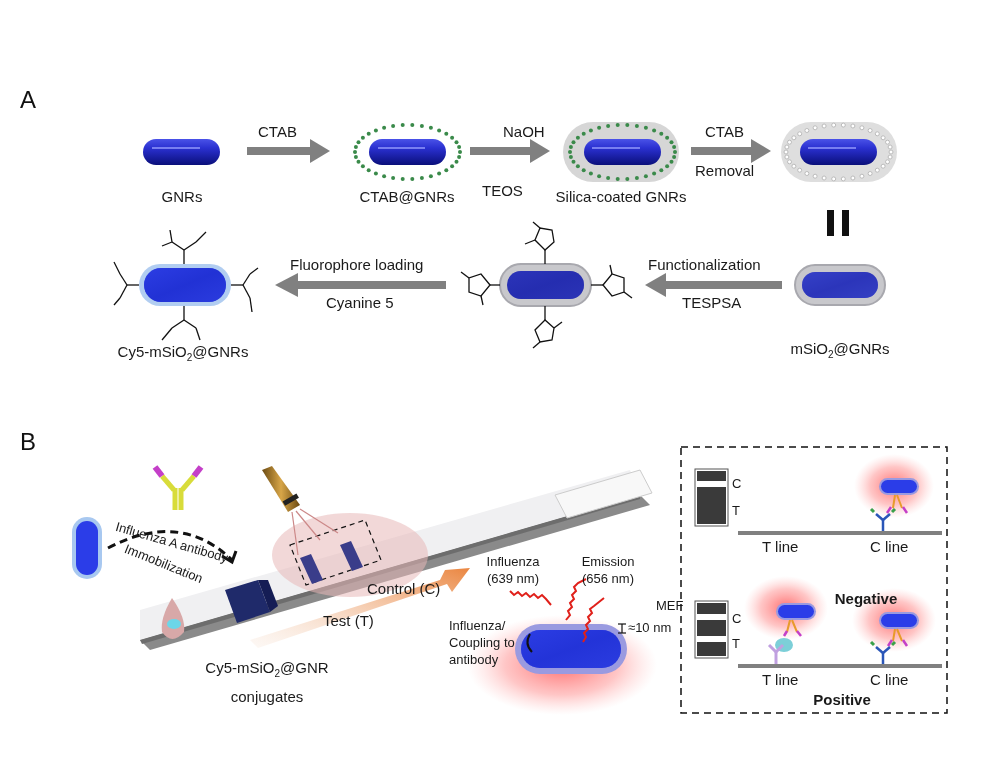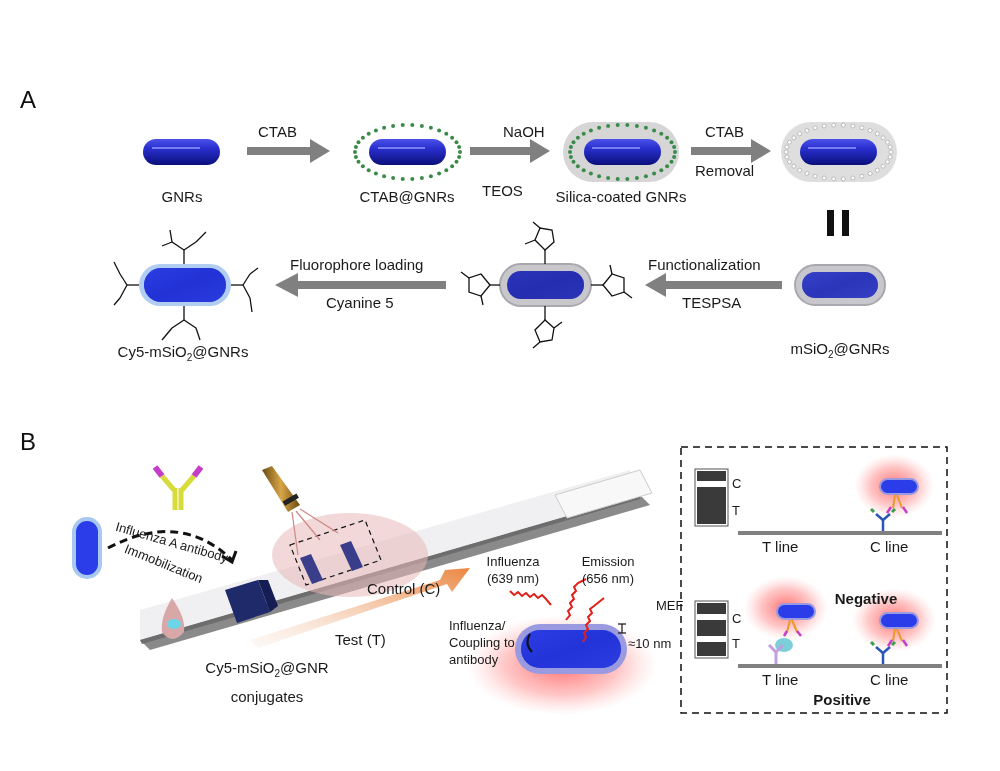--- a/index.html
+++ b/index.html
@@ -400,36 +400,36 @@
 <div class="lbl" style="left:326px;top:294px;">Cyanine 5</div>
 
 <div class="lbl center" style="left:840px;top:340px;"><span>mSiO</span><sub style="font-size:10px">2</sub><span>@GNRs</span></div>
 <div class="lbl center" style="left:183px;top:343px;"><span>Cy5-mSiO</span><sub style="font-size:10px">2</sub><span>@GNRs</span></div>
 
 <div class="panel" style="left:20px;top:428px;">B</div>
 
 <div class="lbl small" style="left:118px;top:519px;transform:rotate(16deg);transform-origin:left top;">Influenza A antibody</div>
 <div class="lbl small" style="left:128px;top:541px;transform:rotate(22deg);transform-origin:left top;">Immobilization</div>
 <div class="lbl" style="left:367px;top:580px;">Control (C)</div>
-<div class="lbl" style="left:323px;top:631px;margin-left:12px;">Test (T)</div>
+<div class="lbl" style="left:323px;top:612px;">Test (T)</div>
 <div class="lbl center" style="left:267px;top:656px;line-height:23px;">
   <div><span>Cy5-mSiO</span><sub style="font-size:10px">2</sub><span>@GNR</span></div>
   <div>conjugates</div>
 </div>
 
 <div class="lbl small center" style="left:513px;top:553px;line-height:17px;">
   <div>Influenza</div>
   <div>(639 nm)</div>
 </div>
 <div class="lbl small center" style="left:608px;top:553px;line-height:17px;">
   <div>Emission</div>
   <div>(656 nm)</div>
 </div>
 <div class="lbl small" style="left:621px;top:598px;margin-left:35px;">MEF</div>
-<div class="lbl small" style="left:628px;top:620px;margin-top:16px;">≈10 nm</div>
+<div class="lbl small" style="left:628px;top:620px;">≈10 nm</div>
 <div class="lbl small" style="left:449px;top:617px;line-height:17px;">
   <div>Influenza/</div>
   <div>Coupling to</div>
   <div>antibody</div>
 </div>
 
 <div class="lbl small" style="left:732px;top:476px;">C</div>
 <div class="lbl small" style="left:732px;top:503px;">T</div>
 <div class="lbl" style="left:762px;top:538px;">T line</div>
 <div class="lbl" style="left:870px;top:538px;">C line</div>

